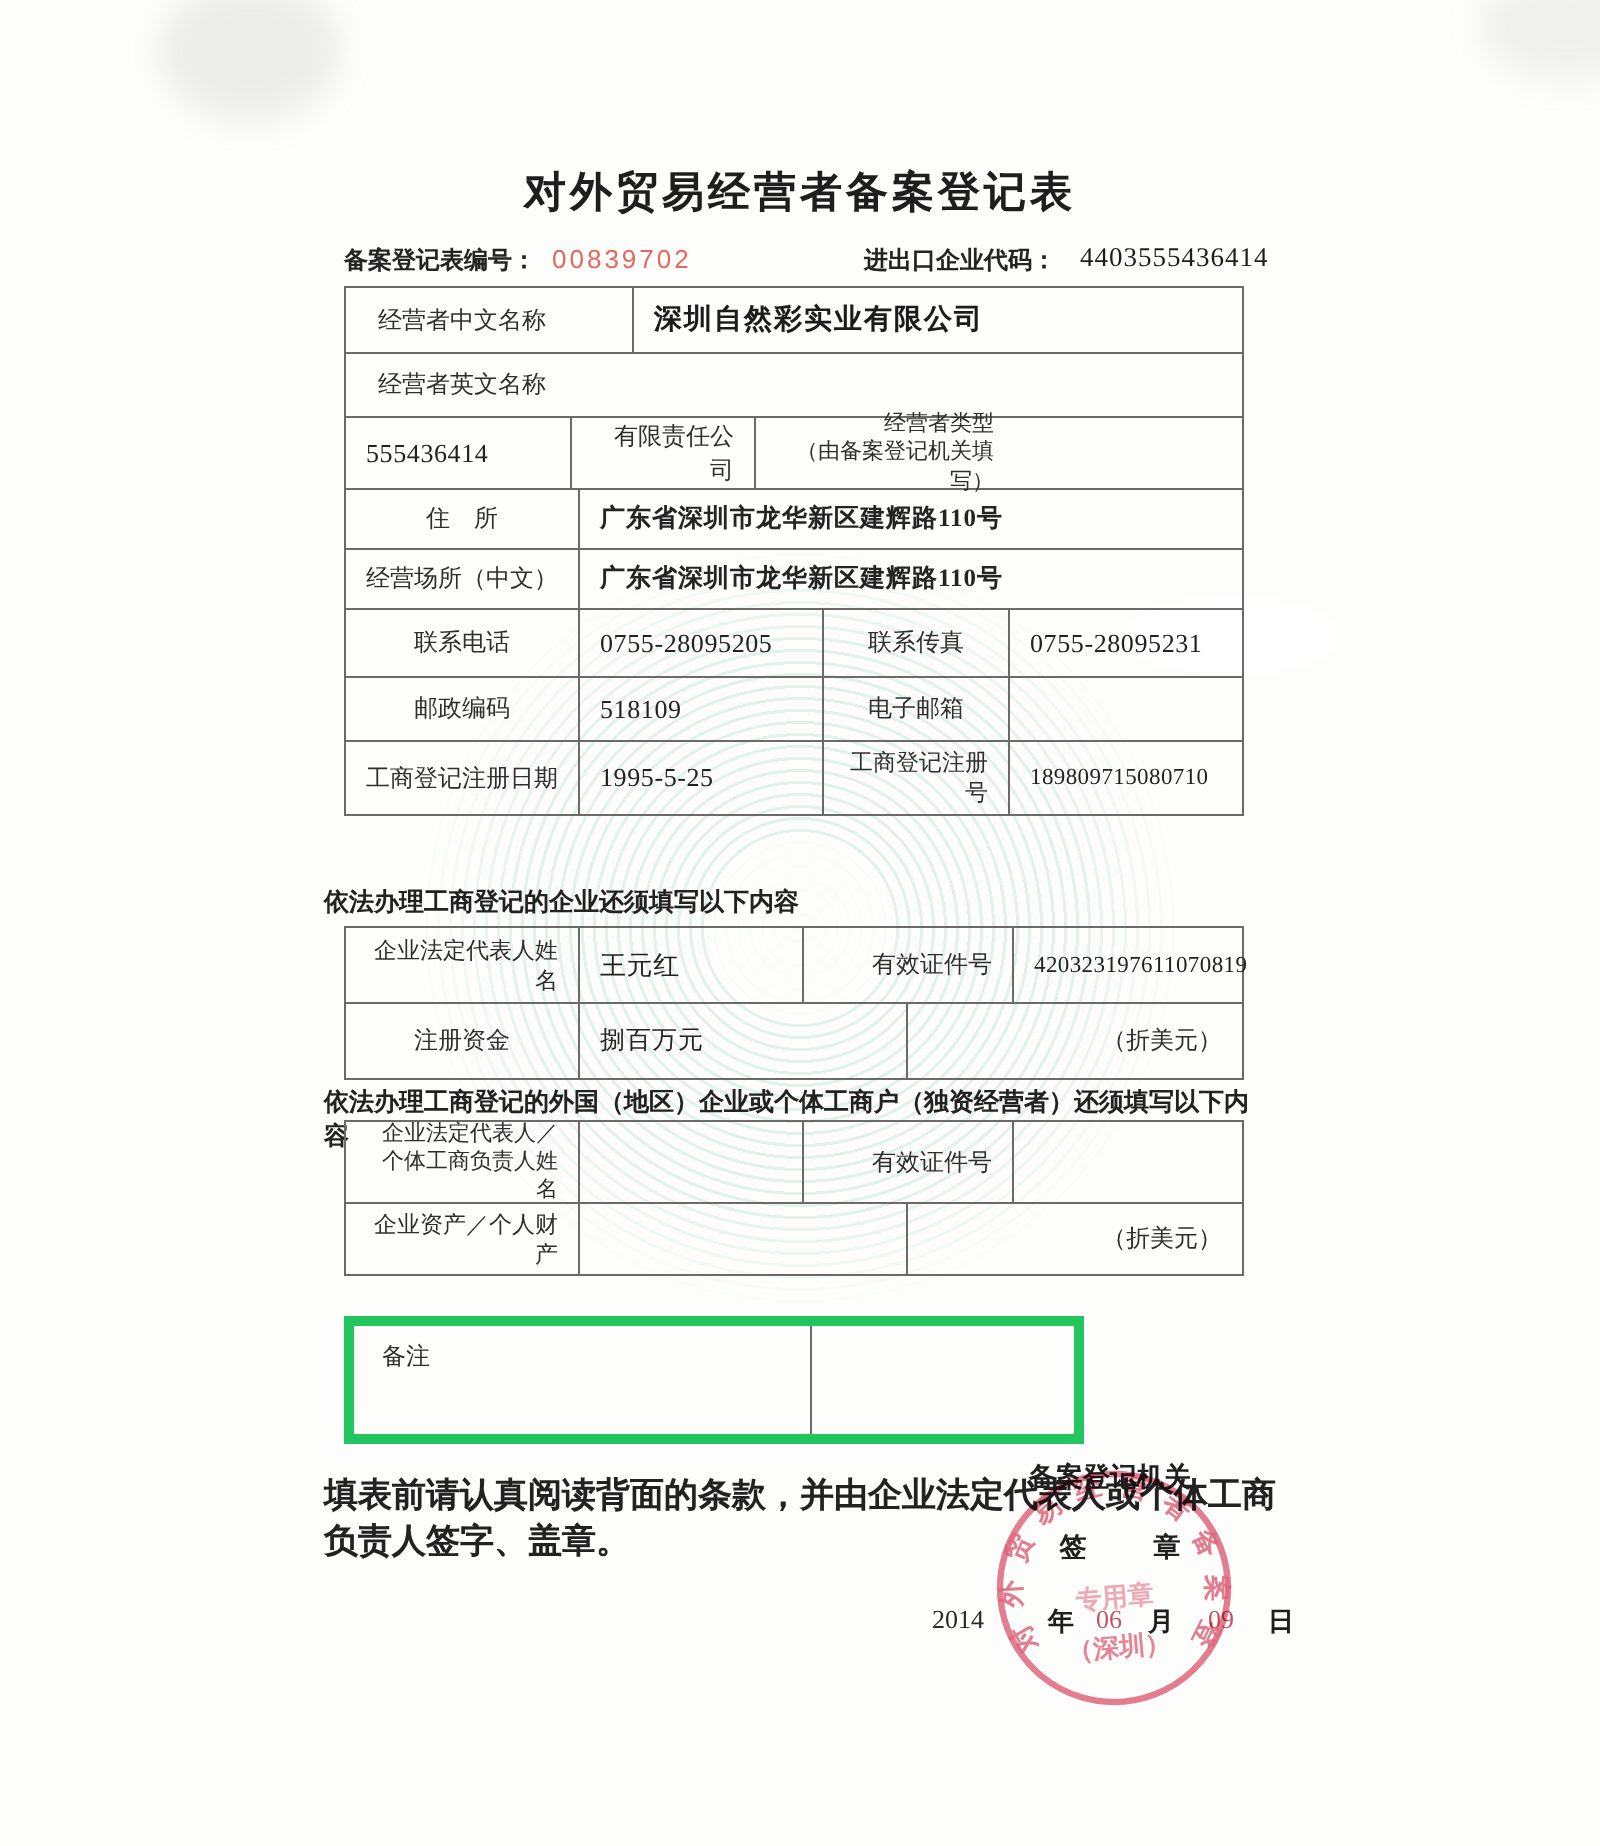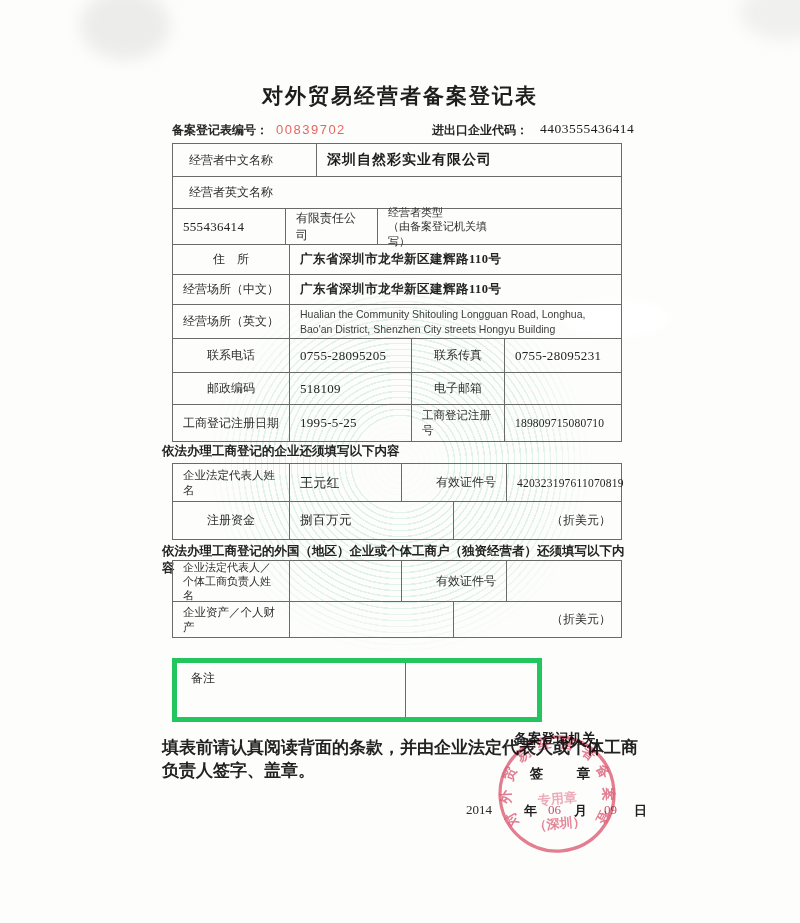--- a/index.html
+++ b/index.html
@@ -33,21 +33,21 @@
   .meta .formno { position:absolute; left:104px; top:3px; color:#e5675f;
     font-family:"Liberation Sans", sans-serif; font-size:13px; letter-spacing:1.5px; }
   .meta .code { position:absolute; left:368px; top:2px; font-size:13.5px; letter-spacing:0.5px; color:#1d1d1d; }
 
   
   .tbl { position:absolute; left:172px; width:450px; border:1px solid #6a6a6a; background:transparent; }
   .tr { display:flex; width:100%; }
   .tr + .tr { border-top:1px solid #6a6a6a; }
   .td { display:flex; align-items:center; padding:2px 10px; min-width:0; }
   .td + .td { border-left:1px solid #6a6a6a; }
-  .td.label { justify-content:center; text-align:left; font-size:12px; color:#2e2e2e; }
+  .td.label { justify-content:center; text-align:right; font-size:12px; color:#2e2e2e; }
   .td.small-label { font-size:11px; line-height:1.3; }
   .td.grow { flex:1 1 auto; }
   .pre { white-space:pre-line; }
   .w116{width:116px;flex:0 0 116px;} .w122{width:122px;flex:0 0 122px;} .w93{width:93px;flex:0 0 93px;}
   .w112{width:112px;flex:0 0 112px;} .w130{width:130px;flex:0 0 130px;} .w92{width:92px;flex:0 0 92px;}
   .w105{width:105px;flex:0 0 105px;padding-left:34px;} .w164{width:164px;flex:0 0 164px;}
   .v-cnname { font-weight:700; font-size:14px; color:#1c1c1c; letter-spacing:1px;margin-left:27px; }
   .v-en { font-family:"Liberation Sans", sans-serif; font-size:10.5px; color:#3d3d3d; line-height:1.35; }
   .v-addr { font-weight:600; font-size:12.5px; color:#242424; letter-spacing:0.5px; }
   .v-num { font-size:13px; letter-spacing:0.3px; color:#222; }
@@ -117,24 +117,20 @@
         <div class="td label small-label w130 pre">经营者类型
 （由备案登记机关填写）</div>
       </div>
       <div class="tr" style="height:30px;">
         <div class="td label w116">住　所</div>
         <div class="td grow v-addr">广东省深圳市龙华新区建辉路110号</div>
       </div>
       <div class="tr" style="height:30px;">
         <div class="td label w116">经营场所（中文）</div>
         <div class="td grow v-addr">广东省深圳市龙华新区建辉路110号</div>
-      </div>
-      <div class="tr" style="height:34px;">
-        <div class="td label w116">经营场所（英文）</div>
-        <div class="td grow v-en">Hualian the Community Shitouling Longguan Road, Longhua, Bao'an District, Shenzhen City streets Hongyu Building</div>
       </div>
       <div class="tr" style="height:34px;">
         <div class="td label w116">联系电话</div>
         <div class="td w122 v-num">0755-28095205</div>
         <div class="td label w93">联系传真</div>
         <div class="td w119 grow v-num">0755-28095231</div>
       </div>
       <div class="tr" style="height:32px;">
         <div class="td label w116">邮政编码</div>
         <div class="td w122 v-num">518109</div>

